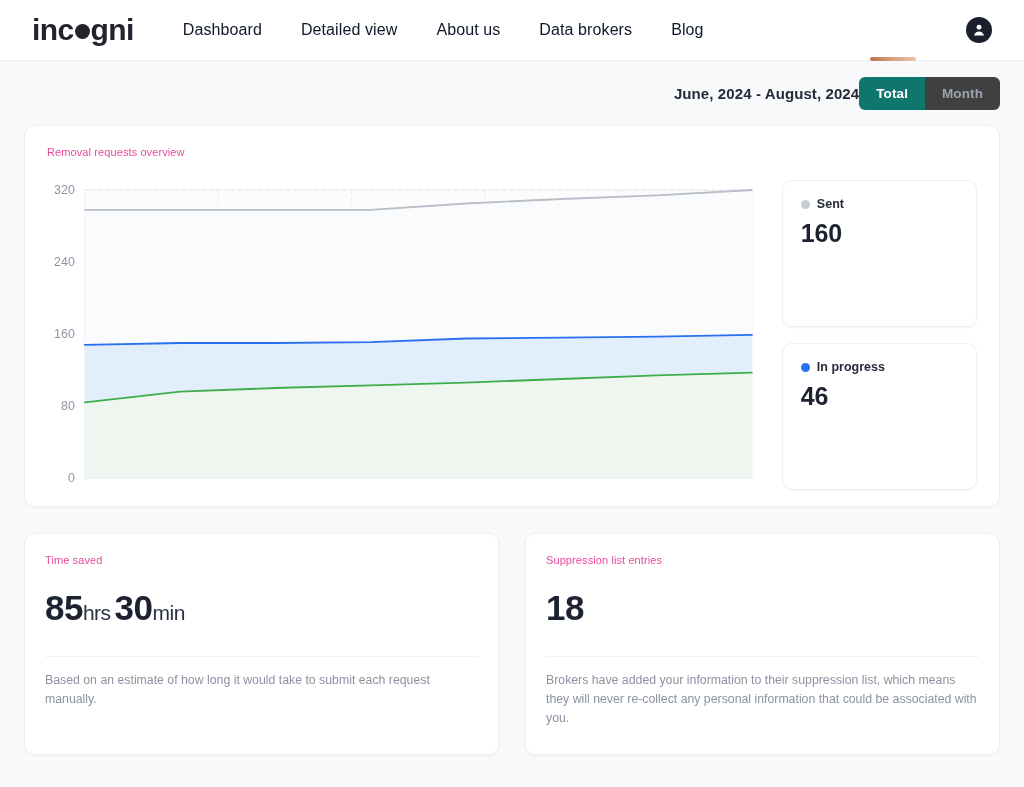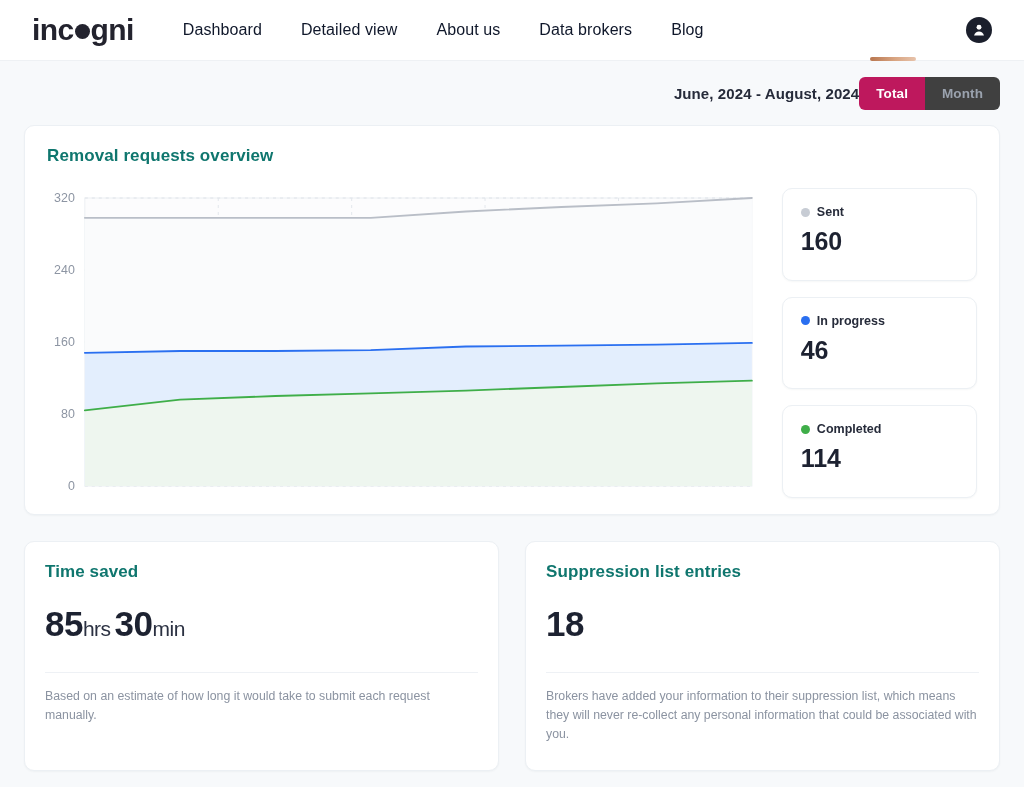--- a/index.html
+++ b/index.html
@@ -95,36 +95,36 @@
   .seg button {
     border: 0;
     cursor: pointer;
     font-family: inherit;
     font-size: 13.5px;
     font-weight: 700;
     padding: 0 17px;
     height: 33px;
     letter-spacing: 0.1px;
   }
-  .seg .on { background: #be185d; color: #ffffff; }
+  .seg .on { background: #0f766e; color: #ffffff; }
   .seg .off { background: #404040; color: #9aa2ae; }
 
   
   .card {
     background: #ffffff;
     border: 1px solid #ecf0f4;
     border-radius: 10px;
     box-shadow: 0 1px 2px rgba(30,40,60,.04);
   }
 
   .chart-card { padding: 20px 22px 16px 22px; }
   .card-title {
-    font-size: 17px;
-    font-weight: 700;
-    color: #0f766e;
+    font-size: 11px;
+    font-weight: 400;
+    color: #ec4899;
     letter-spacing: 0.1px;
   }
 
   .chart-row { display: flex; gap: 22px; margin-top: 22px; }
   .chart-area { flex: 1 1 auto; position: relative; }
 
   .plot-wrap { position: relative; height: 310px; }
   svg.plot { display: block; width: 100%; height: 310px; overflow: visible; }
 
   .xaxis {
@@ -256,27 +256,20 @@
         </div>
 
         <div class="card stat">
           <div class="stat-label">
             <span class="bullet" id="b1" style="background: rgb(42, 111, 240);"></span>
             <span>In progress</span>
           </div>
           <div class="stat-value">46</div>
         </div>
 
-        <div class="card stat">
-          <div class="stat-label">
-            <span class="bullet" id="b2" style="background: rgb(63, 174, 73);"></span>
-            <span>Completed</span>
-          </div>
-          <div class="stat-value">114</div>
-        </div>
       </div>
     </div>
   </div>
 
   <div class="bottom-row">
 
     <div class="card info-card">
       <div class="card-title">Time saved</div>
       <div class="big-metric">
         <span class="num">85</span><span class="unit">hrs</span>

